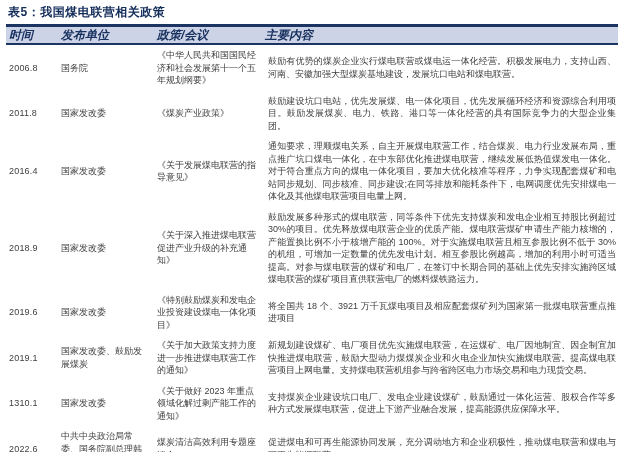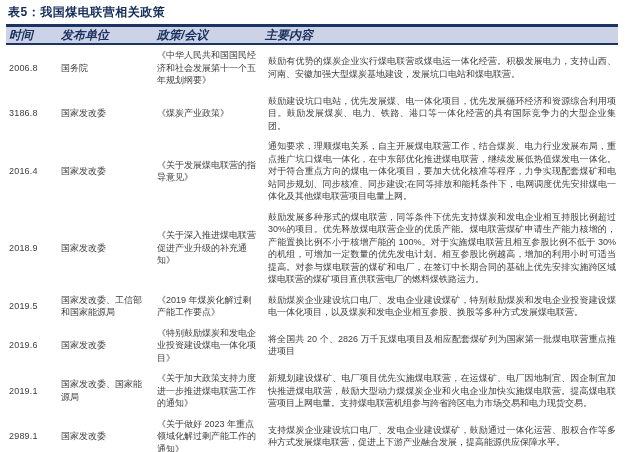--- a/index.html
+++ b/index.html
@@ -79,63 +79,57 @@
     <tbody>
 
         <tr>
           <td class="cell-time">2006.8</td>
           <td class="cell-issuer">国务院</td>
           <td class="cell-policy">《中华人民共和国国民经济和社会发展第十一个五年规划纲要》</td>
           <td class="cell-main">鼓励有优势的煤炭企业实行煤电联营或煤电运一体化经营。积极发展电力，支持山西、河南、安徽加强大型煤炭基地建设，发展坑口电站和煤电联营。</td>
         </tr>
 
         <tr>
-          <td class="cell-time">3186.8</td>
+          <td class="cell-time">2011.8</td>
           <td class="cell-issuer">国家发改委</td>
           <td class="cell-policy">《煤炭产业政策》</td>
           <td class="cell-main">鼓励建设坑口电站，优先发展煤、电一体化项目，优先发展循环经济和资源综合利用项目。鼓励发展煤炭、电力、铁路、港口等一体化经营的具有国际竞争力的大型企业集团。</td>
         </tr>
 
         <tr>
           <td class="cell-time">2016.4</td>
           <td class="cell-issuer">国家发改委</td>
           <td class="cell-policy">《关于发展煤电联营的指导意见》</td>
           <td class="cell-main">通知要求，理顺煤电关系，自主开展煤电联营工作，结合煤炭、电力行业发展布局，重点推广坑口煤电一体化，在中东部优化推进煤电联营，继续发展低热值煤发电一体化。对于符合重点方向的煤电一体化项目，要加大优化核准等程序，力争实现配套煤矿和电站同步规划、同步核准、同步建设;在同等排放和能耗条件下，电网调度优先安排煤电一体化及其他煤电联营项目电量上网。</td>
         </tr>
 
         <tr>
           <td class="cell-time">2018.9</td>
           <td class="cell-issuer">国家发改委</td>
           <td class="cell-policy">《关于深入推进煤电联营促进产业升级的补充通知》</td>
           <td class="cell-main">鼓励发展多种形式的煤电联营，同等条件下优先支持煤炭和发电企业相互持股比例超过 30%的项目。优先释放煤电联营企业的优质产能。煤电联营煤矿申请生产能力核增的，产能置换比例不小于核增产能的 100%。对于实施煤电联营且相互参股比例不低于 30%的机组，可增加一定数量的优先发电计划。相互参股比例越高，增加的利用小时可适当提高。对参与煤电联营的煤矿和电厂，在签订中长期合同的基础上优先安排实施跨区域煤电联营的煤矿项目直供联营电厂的燃料煤铁路运力。</td>
         </tr>
 
-        <tr>
-          <td class="cell-time">2019.5</td>
-          <td class="cell-issuer">国家发改委、工信部和国家能源局</td>
-          <td class="cell-policy">《2019 年煤炭化解过剩产能工作要点》</td>
-          <td class="cell-main">鼓励煤炭企业建设坑口电厂、发电企业建设煤矿，特别鼓励煤炭和发电企业投资建设煤电一体化项目，以及煤炭和发电企业相互参股、换股等多种方式发展煤电联营。</td>
-        </tr>
 
         <tr>
           <td class="cell-time">2019.6</td>
           <td class="cell-issuer">国家发改委</td>
           <td class="cell-policy">《特别鼓励煤炭和发电企业投资建设煤电一体化项目》</td>
-          <td class="cell-main">将全国共 20 个、2826 万千瓦煤电项目及相应配套煤矿列为国家第一批煤电联营重点推进项目</td>
+          <td class="cell-main">将全国共 18 个、3921 万千瓦煤电项目及相应配套煤矿列为国家第一批煤电联营重点推进项目</td>
         </tr>
 
         <tr>
           <td class="cell-time">2019.1</td>
-          <td class="cell-issuer">国家发改委、国家能源局</td>
+          <td class="cell-issuer">国家发改委、鼓励发展煤炭</td>
           <td class="cell-policy">《关于加大政策支持力度进一步推进煤电联营工作的通知》</td>
           <td class="cell-main">新规划建设煤矿、电厂项目优先实施煤电联营，在运煤矿、电厂因地制宜、因企制宜加快推进煤电联营，鼓励大型动力煤煤炭企业和火电企业加快实施煤电联营。提高煤电联营项目上网电量。支持煤电联营机组参与跨省跨区电力市场交易和电力现货交易。</td>
         </tr>
 
         <tr>
-          <td class="cell-time">2989.1</td>
+          <td class="cell-time">1310.1</td>
           <td class="cell-issuer">国家发改委</td>
           <td class="cell-policy">《关于做好 2023 年重点领域化解过剩产能工作的通知》</td>
           <td class="cell-main">支持煤炭企业建设坑口电厂、发电企业建设煤矿，鼓励通过一体化运营、股权合作等多种方式发展煤电联营，促进上下游产业融合发展，提高能源供应保障水平。</td>
         </tr>
 
         <tr>
           <td class="cell-time">2022.6</td>
           <td class="cell-issuer">中共中央政治局常委、国务院副总理韩正</td>
           <td class="cell-policy">煤炭清洁高效利用专题座谈会</td>
           <td class="cell-main">促进煤电和可再生能源协同发展，充分调动地方和企业积极性，推动煤电联营和煤电与可再生能源联营。</td>

